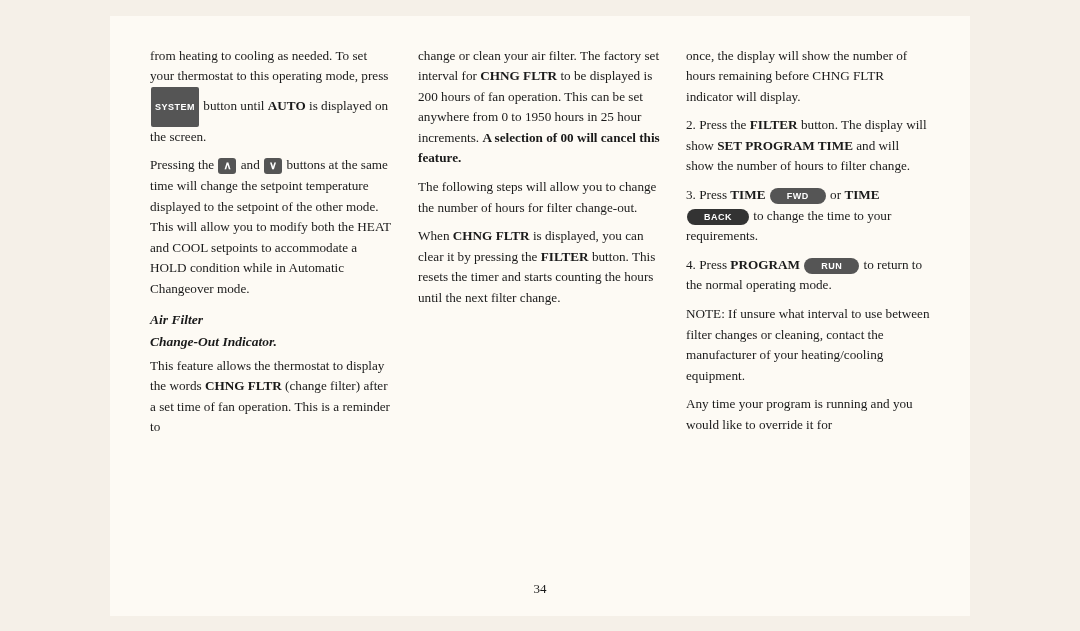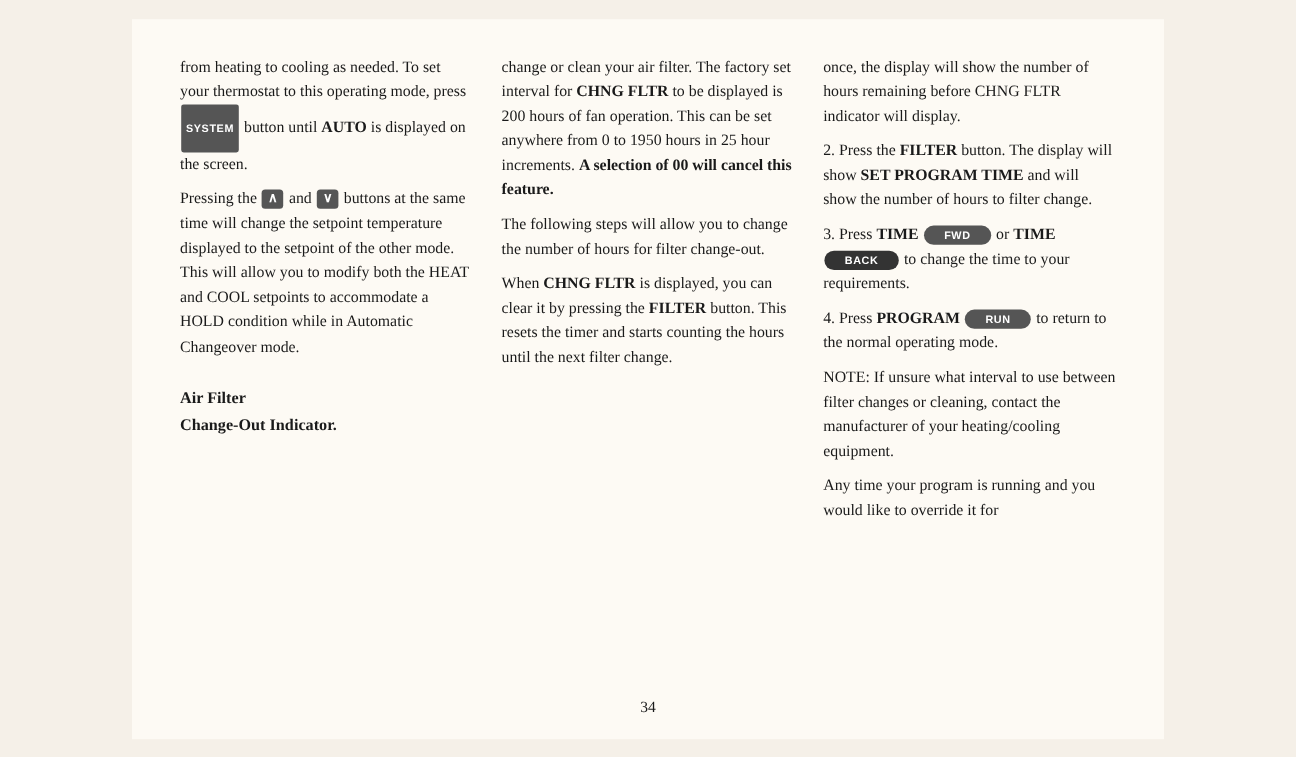--- a/index.html
+++ b/index.html
@@ -28,21 +28,22 @@
     }
     .column {
       font-size: 13.2px;
       line-height: 1.56;
     }
     p {
       margin-bottom: 8px;
     }
     .section-heading {
       font-weight: bold;
-      margin-top: 22px;
+      font-style: italic;
+      margin-top: 10px;
       margin-bottom: 4px;
       font-size: 13.5px;
     }
     b { font-weight: bold; }
     .badge {
       display: inline-block;
       background: #555;
       color: #fff;
       font-size: 9px;
       font-family: Arial, sans-serif;
@@ -89,20 +90,23 @@
   <div class="column">
     <p>
       from heating to cooling as needed. To set your thermostat to this operating mode, press <span class="badge">SYSTEM</span> button until <b>AUTO</b> is displayed on the screen.
     </p>
     <p>
       Pressing the <span class="arrow-btn">∧</span> and <span class="arrow-btn">∨</span> buttons at the same time will change the setpoint temperature displayed to the setpoint of the other mode. This will allow you to modify both the HEAT and COOL setpoints to accommodate a HOLD condition while in Automatic Changeover mode.
     </p>
     <p class="section-heading">
       Air Filter<br>Change-Out Indicator.
     </p>
+    <p>
+      This feature allows the thermostat to display the words <b>CHNG FLTR</b> (change filter) after a set time of fan operation. This is a reminder to
+    </p>
   </div>
 
   <div class="column">
     <p>
       change or clean your air filter. The factory set interval for <b>CHNG FLTR</b> to be displayed is 200 hours of fan operation. This can be set anywhere from 0 to 1950 hours in 25 hour increments. <b>A selection of 00 will cancel this feature.</b>
     </p>
     <p>
       The following steps will allow you to change the number of hours for filter change-out.
     </p>
     <p>

